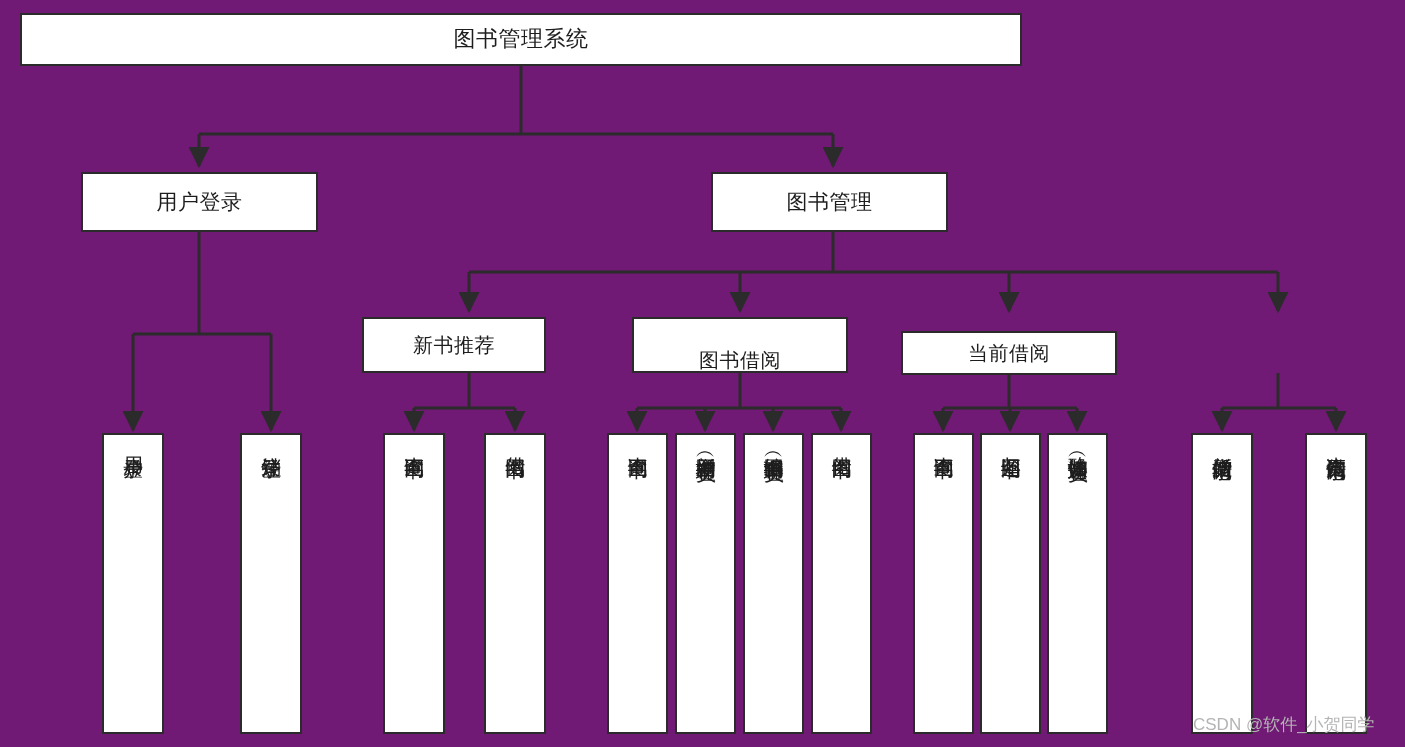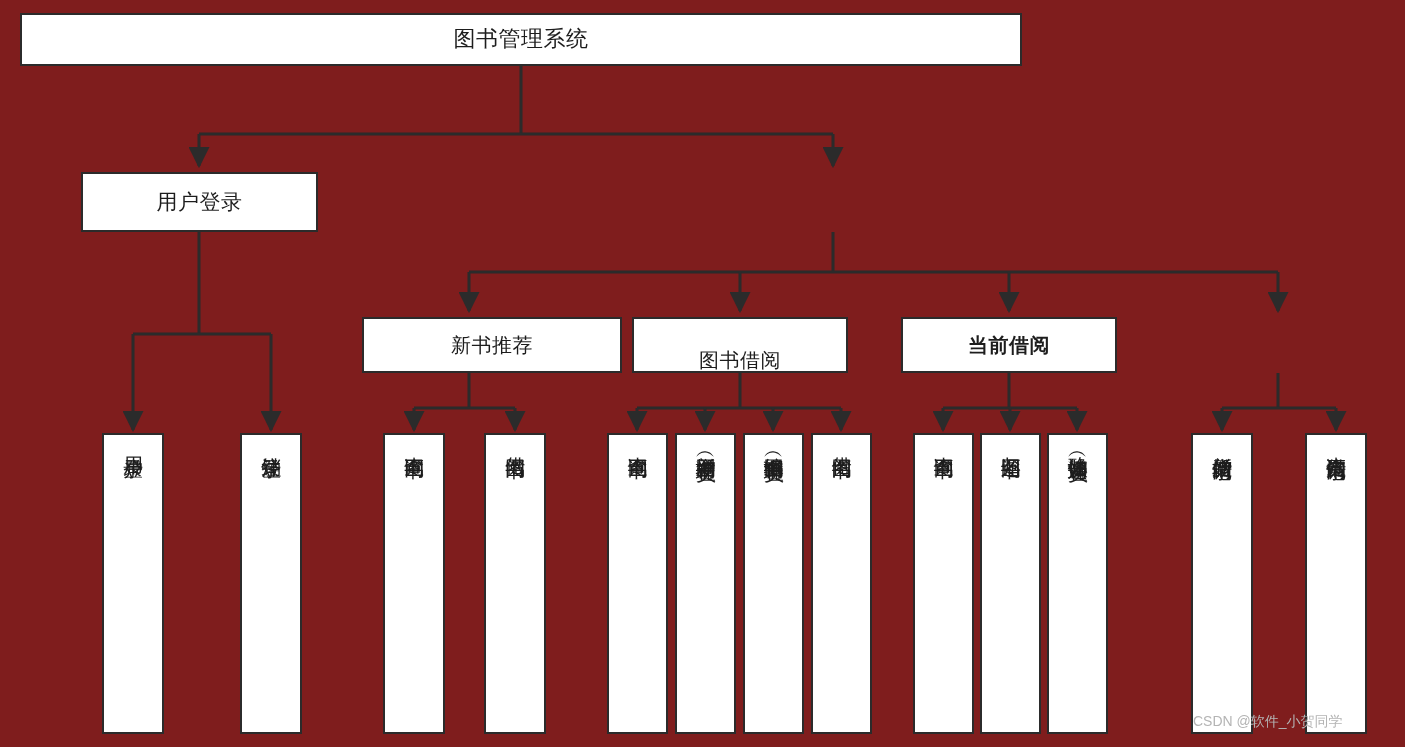--- a/index.html
+++ b/index.html
@@ -8,21 +8,21 @@
     padding: 0;
     background: #ffffff;
   }
   body {
     font-family: "Liberation Sans", "DejaVu Sans", sans-serif;
   }
   #diagram-root {
     position: relative;
     width: 1405px;
     height: 747px;
-    background: #7f1d1d;
+    background: #701a75;
     overflow: hidden;
   }
   #edge-layer {
     position: absolute;
     left: 0;
     top: 0;
     width: 1405px;
     height: 747px;
     pointer-events: none;
   }
@@ -67,21 +67,21 @@
     font-size: 20px;
     line-height: 1.18;
     letter-spacing: 1px;
     white-space: nowrap;
     -webkit-writing-mode: vertical-rl;
   }
   .watermark {
     position: absolute;
     left: 1193px;
     top: 713px;
-    font-size: 14px;
+    font-size: 17px;
     color: #b4b4b4;
     white-space: nowrap;
     z-index: 5;
     font-family: "Liberation Sans", "DejaVu Sans", sans-serif;
   }
 </style>
 </head>
 <body>
 
 <div id="diagram-root">
@@ -136,28 +136,31 @@
     </g>
   </svg>
 
   <div class="node node-root" style="left:20px; top:13px; width:1002px; height:53px;">
     <span class="node-label">图书管理系统</span>
   </div>
 
   <div class="node node-branch" style="left:81px; top:172px; width:237px; height:60px;">
     <span class="node-label">用户登录</span>
   </div>
-
-  <div class="node node-group" style="left:362px; top:317px; width:260px; height:56px;">
+  <div class="node node-branch" style="left:711px; top:172px; width:237px; height:60px;">
+    <span class="node-label">图书管理</span>
+  </div>
+
+  <div class="node node-group" style="left:362px; top:317px; width:184px; height:56px;">
     <span class="node-label">新书推荐</span>
   </div>
   <div class="node node-group" style="left:632px; top:317px; width:216px; height:56px;align-items:flex-end;">
     <span class="node-label">图书借阅</span>
   </div>
-  <div class="node node-group" style="left:901px; top:317px; width:216px; height:56px;font-weight:bold;">
+  <div class="node node-group" style="left:901px; top:331px; width:216px; height:44px;">
     <span class="node-label">当前借阅</span>
   </div>
 
   <div class="node node-leaf" style="left:102px; top:433px; width:62px; height:301px;">
     <span class="node-label">用户登录</span>
   </div>
   <div class="node node-leaf" style="left:240px; top:433px; width:62px; height:301px;">
     <span class="node-label">注销登录</span>
   </div>
 

